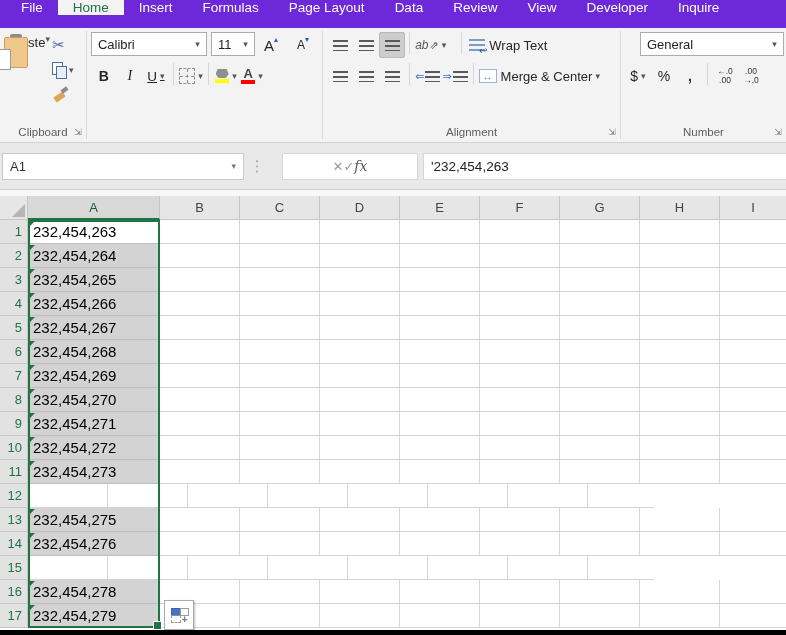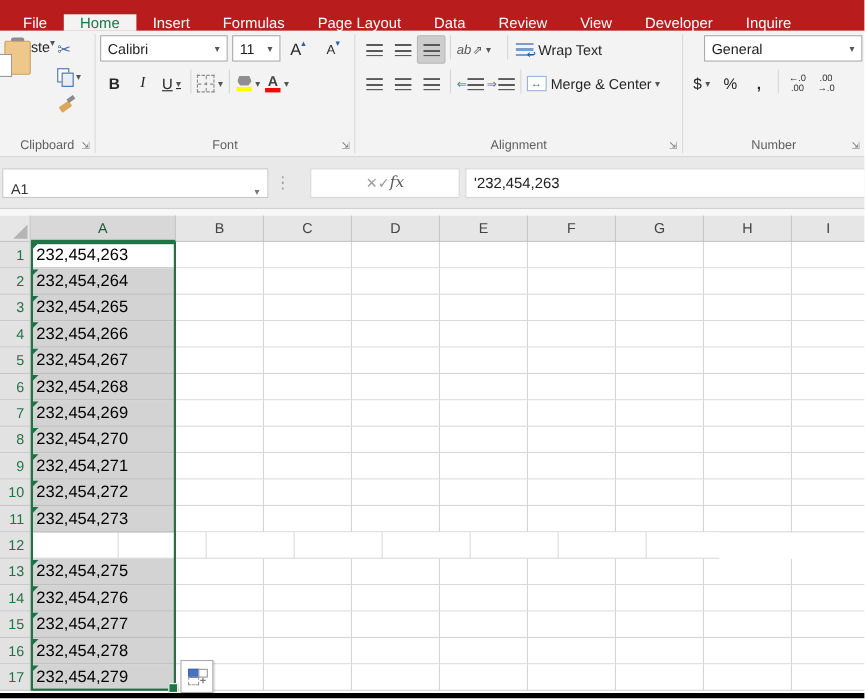--- a/index.html
+++ b/index.html
@@ -1,19 +1,19 @@
 <!DOCTYPE html>
 <html><head>
 <meta charset="utf-8">
 <style>
   html,body{margin:0;padding:0}
   body{width:786px;height:635px;overflow:hidden;background:#fff;
        font-family:"Liberation Sans",sans-serif;position:relative;font-size:13px;color:#262626}
   
-  .tabbar{height:28px;background:#b91c1c;display:flex;align-items:flex-end;color:#fff;font-size:13.5px}
+  .tabbar{height:28px;background:#6d28d9;display:flex;align-items:flex-start;color:#fff;font-size:13.5px}
   .tab{display:flex;align-items:center;padding:0 15px;cursor:default;white-space:nowrap}
   .tab:first-child{margin-left:6px}
   .tab.active{background:#f3f3f3;color:#217346}
   
   .ribbon{height:114px;background:#f3f3f3;border-bottom:1px solid #d2d2d2;display:flex;position:relative}
   .rgroup{display:flex;flex-direction:column;position:relative;box-sizing:border-box}
   .rgroup .gcontent{flex:1;display:flex;padding:4px 2px 0 4px}
   .glabelrow{height:21px;display:flex;align-items:center;justify-content:center;position:relative}
   .glabel{font-size:11.5px;color:#5e5e5e}
   .launcher{position:absolute;right:2px;bottom:4px;width:12px;height:12px;font-size:9px;color:#777;
@@ -81,21 +81,21 @@
   .ico-merge::before{content:"\2194";color:#4472c4;font-size:10px}
   .lbl13{font-size:13px;color:#262626;margin-left:4px;white-space:nowrap}
   .ind-arrow{color:#4472c4;font-size:11px;margin-right:1px}
   
   .numcombo{width:144px;margin-left:15px}
   .cursym{font-size:14px;color:#262626}
   .decico{display:flex;flex-direction:column;align-items:center;font-size:8.5px;line-height:9px;color:#333;padding:0 2px}
   
   .formularow{height:46px;background:#e9e9e9;border-bottom:1px solid #d0d0d0;display:flex;align-items:center}
   .namebox{width:242px;height:27px;margin-left:2px;background:#fff;border:1px solid #c8c8c8;
-           display:flex;align-items:flex-end;padding:0 7px;box-sizing:border-box;font-size:13px;color:#333}
+           display:flex;align-items:center;padding:0 7px;box-sizing:border-box;font-size:13px;color:#333}
   .namebox .nbarrow{margin-left:auto;font-size:9px;color:#777}
   .nbarrow::before{content:"\25BE"}
   .fdots{width:26px;text-align:center;color:#a5a5a5;font-size:15px}
   .fdots::before{content:"\22EE"}
   .fbtns{width:136px;height:27px;background:#fff;border:1px solid #d6d6d6;display:flex;align-items:center;
          justify-content:center;box-sizing:border-box;margin-left:12px}
   .fbtn{color:#9a9a9a;font-size:13px}
   .fbtn-x::before{content:"\2715"}
   .fbtn-ok::before{content:"\2713"}
   .fbtn-fx{font-family:"DejaVu Serif",serif;font-style:italic;color:#595959;font-size:14px}
@@ -250,24 +250,20 @@
           </span>
           <span class="btn dd">
             <span class="ico-fillwrap">
                 <span class="fontA">A</span>
                 <span class="colorbar bar-red"></span>
               </span>
           </span>
         </div>
       </div>
     </div>
-    <div class="glabelrow">
-      <span class="glabel">Font</span>
-      <span class="launcher"></span>
-    </div>
   </div>
   <div class="gdiv"></div>
 
   <div class="rgroup g-align">
     <div class="gcontent">
       <div class="rows2">
         <div class="rrow">
           <span class="btn">
               <span class="ico-lines"></span>
             </span>
@@ -598,24 +594,20 @@
         <div class="cell"></div>
         <div class="cell"></div>
         <div class="cell"></div>
         <div class="cell"></div>
         <div class="cell"></div>
         <div class="cell"></div>
         <div class="cell last"></div>
       </div>
       <div class="grow">
     <div class="rowhead">15</div>
-    <div class="cellA">
-          <span class="tri"></span>
-          <span>232,454,277</span>
-        </div>
   <div class="cell"></div>
         <div class="cell"></div>
         <div class="cell"></div>
         <div class="cell"></div>
         <div class="cell"></div>
         <div class="cell"></div>
         <div class="cell"></div>
         <div class="cell last"></div>
       </div>
       <div class="grow">

